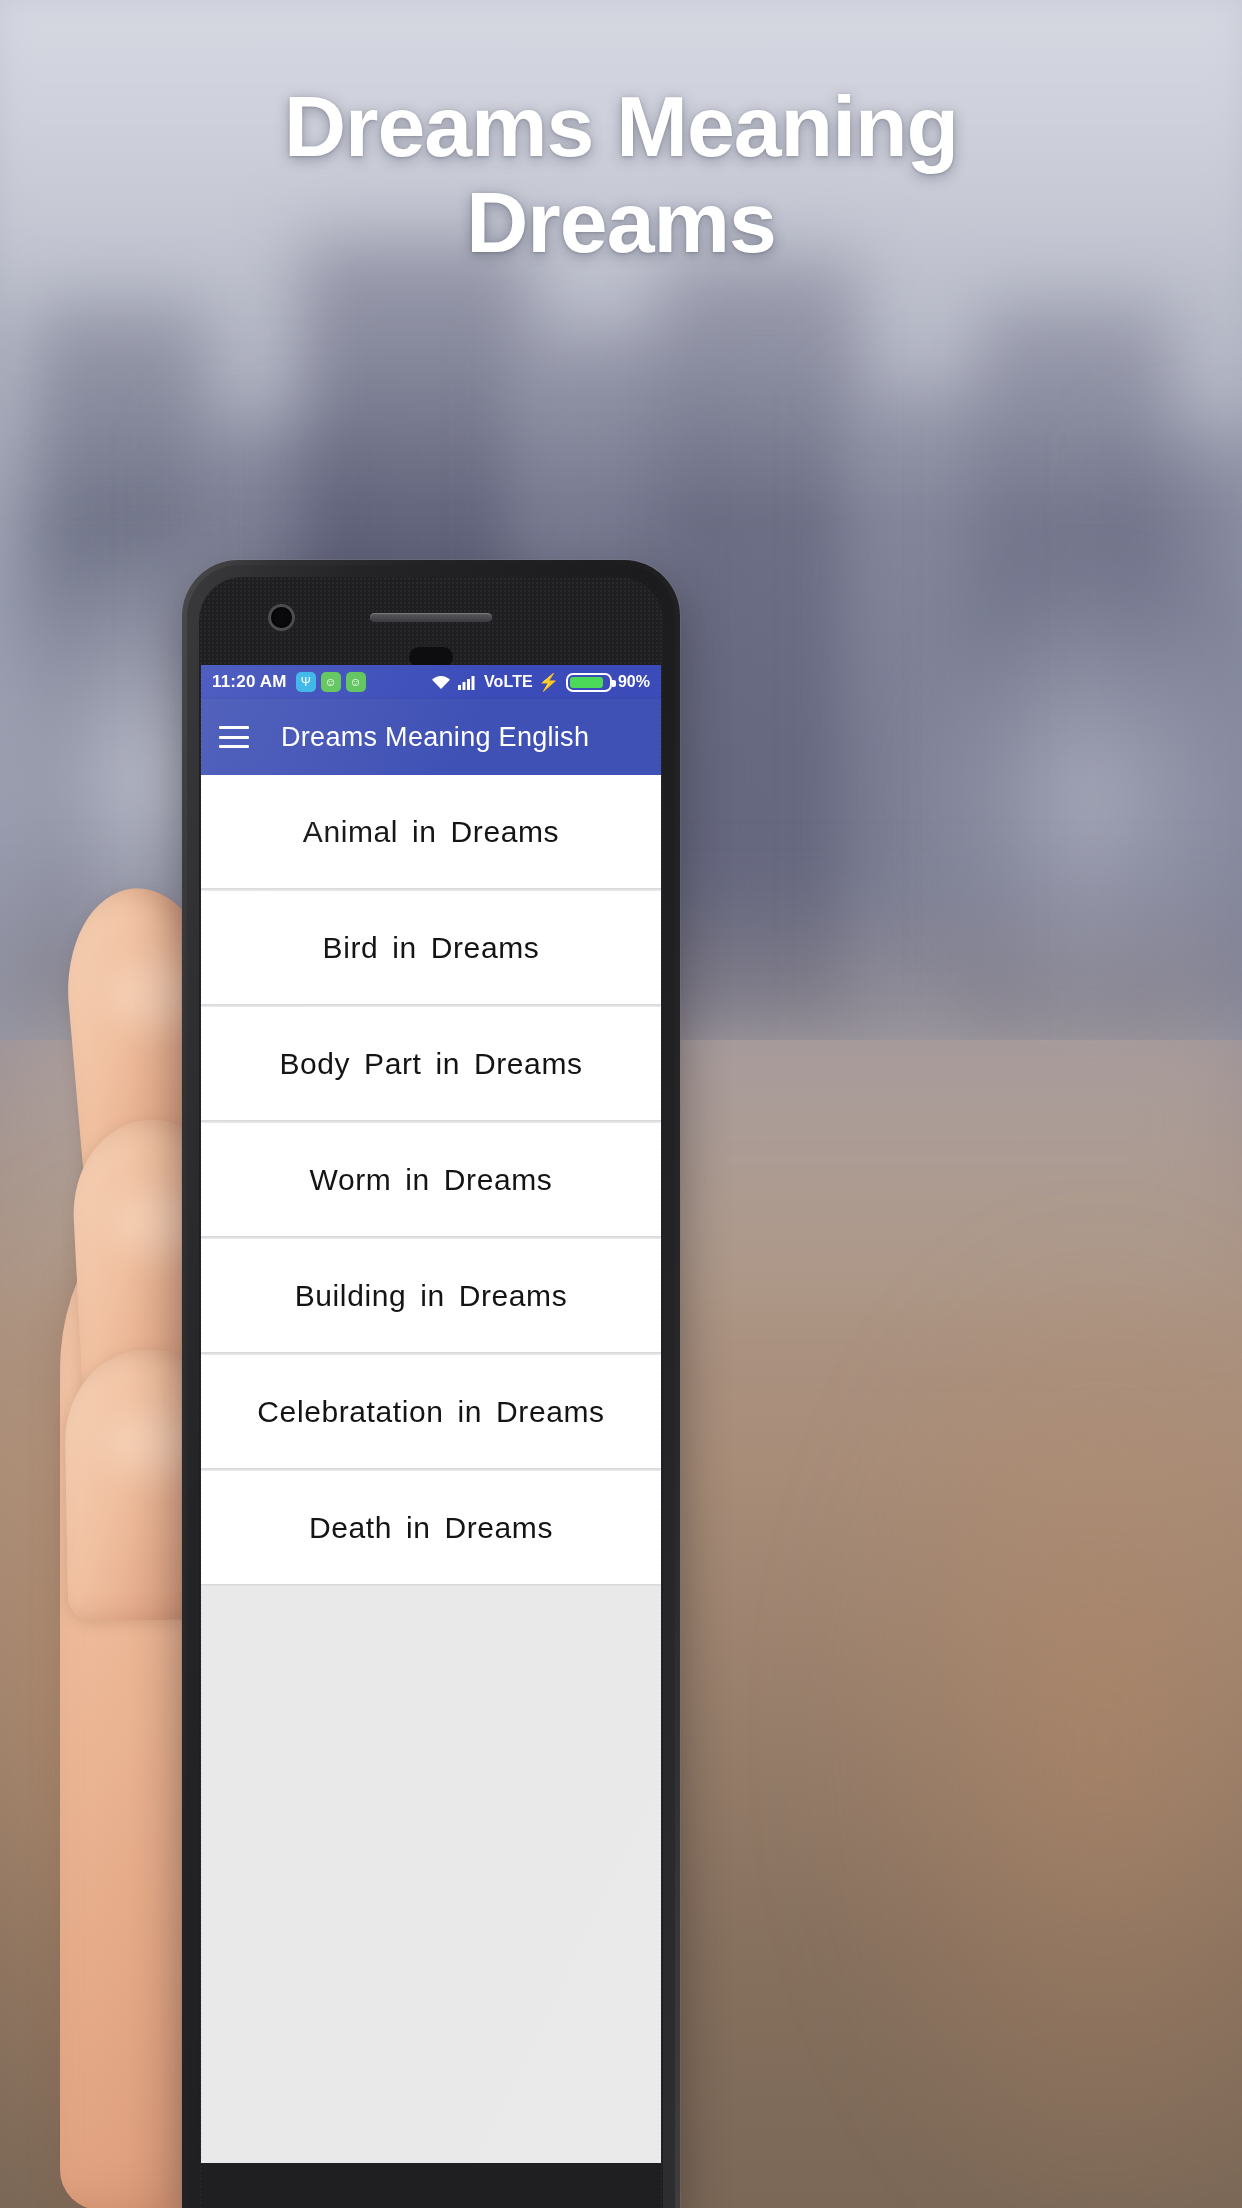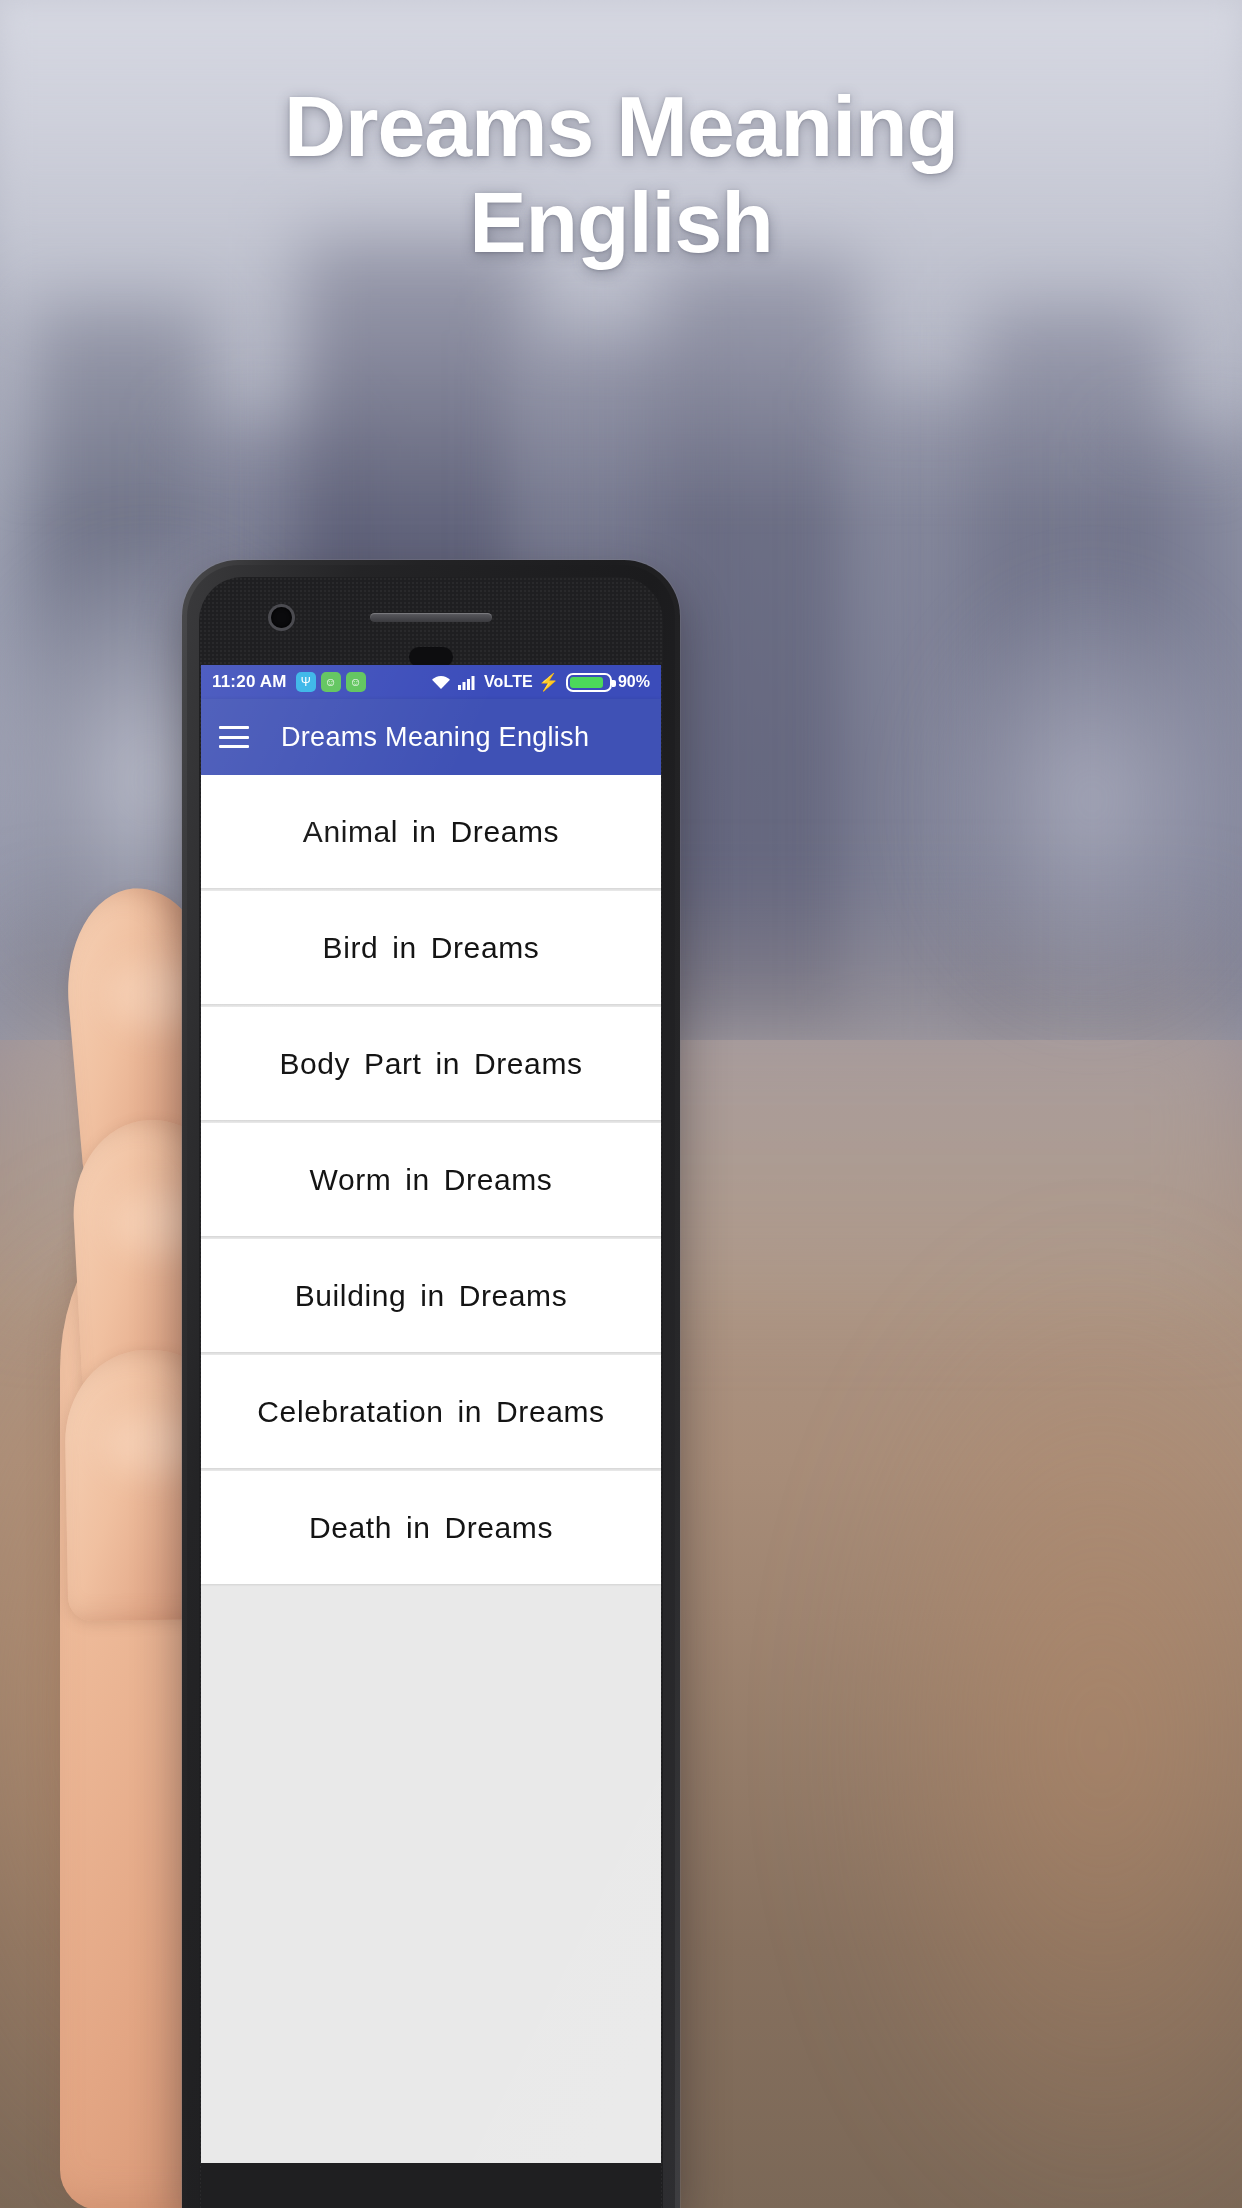--- a/index.html
+++ b/index.html
@@ -232,21 +232,21 @@
   <div class="haze-top"></div>
   <div class="haze-mid"></div>
   <div class="glow-l"></div>
   <div class="glow-r"></div>
   <div class="warm-l"></div>
   <div class="warm-r"></div>
 </div>
 
 <div class="headline">
   <span class="ln">Dreams Meaning</span>
-  <span class="ln">English</span>
+  <span class="ln">Dreams</span>
 </div>
 
 <div class="hand-left">
   <div class="palm"></div>
   <div class="finger f1"></div>
   <div class="finger f2"></div>
   <div class="finger f3"></div>
   <div class="knuckle k1"></div>
   <div class="knuckle k2"></div>
   <div class="knuckle k3"></div>

